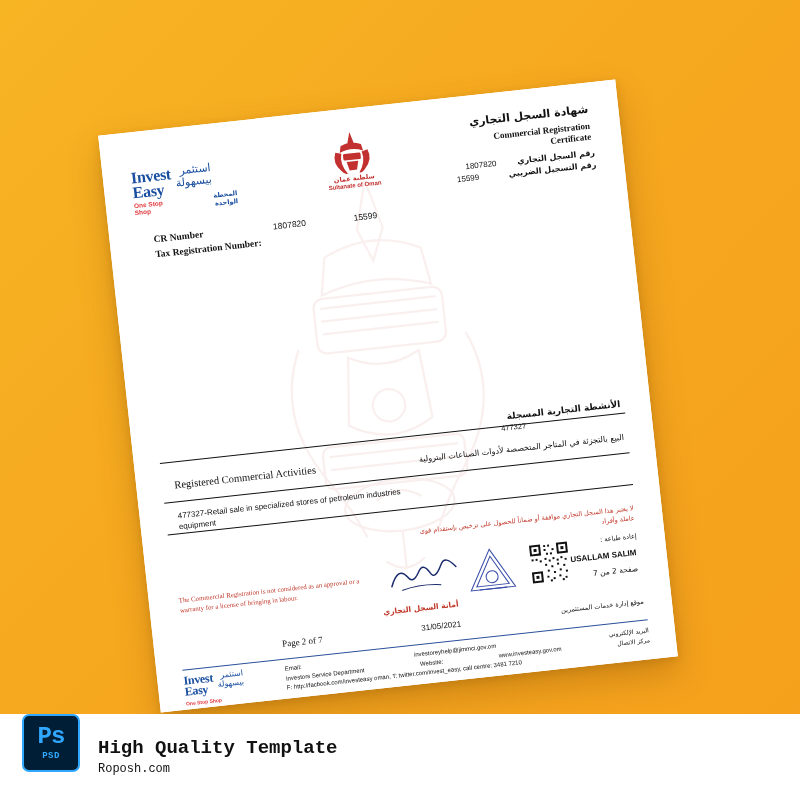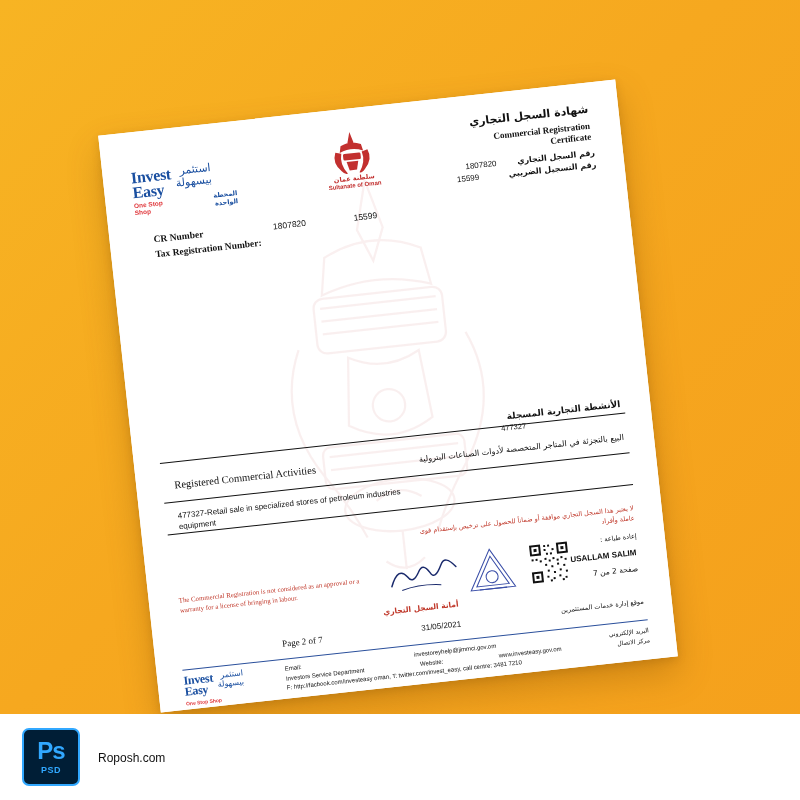--- a/index.html
+++ b/index.html
@@ -9,21 +9,21 @@
     background:#f5a623;
   }
   .stage{
     position:relative;width:800px;height:800px;
     background:linear-gradient(135deg,#f7b423 0%,#f6a81f 45%,#f5a01c 100%);
   }
   
   .bottombar{
     position:absolute;left:0;bottom:0;width:800px;height:86px;
     background:#ffffff;
-    display:flex;align-items:center;
+    display:flex;font-family:Liberation Mono, monospace;
   }
   .ps-badge{
     width:54px;height:54px;margin-left:22px;margin-right:18px;
     background:#001e36;border:2px solid #31a8ff;border-radius:7px;
     color:#31a8ff;display:flex;flex-direction:column;
     align-items:center;justify-content:center;line-height:1;
   }
   .ps-badge .ps-main{font-size:24px;font-weight:bold;letter-spacing:-1px;}
   .ps-badge .ps-sub{font-size:9px;font-weight:bold;margin-top:3px;letter-spacing:.5px;}
   .bb-text{display:flex;flex-direction:column;justify-content:center;}
@@ -394,17 +394,18 @@
 
     </div>
   </div>
 
   <div class="bottombar">
     <div class="ps-badge">
       <div class="ps-main">Ps</div>
       <div class="ps-sub">PSD</div>
     </div>
     <div class="bb-text">
+      <div class="bb-title">High Quality Template</div>
       <div class="bb-sub">Roposh.com</div>
     </div>
   </div>
 
 </div>
 
 </body></html>

